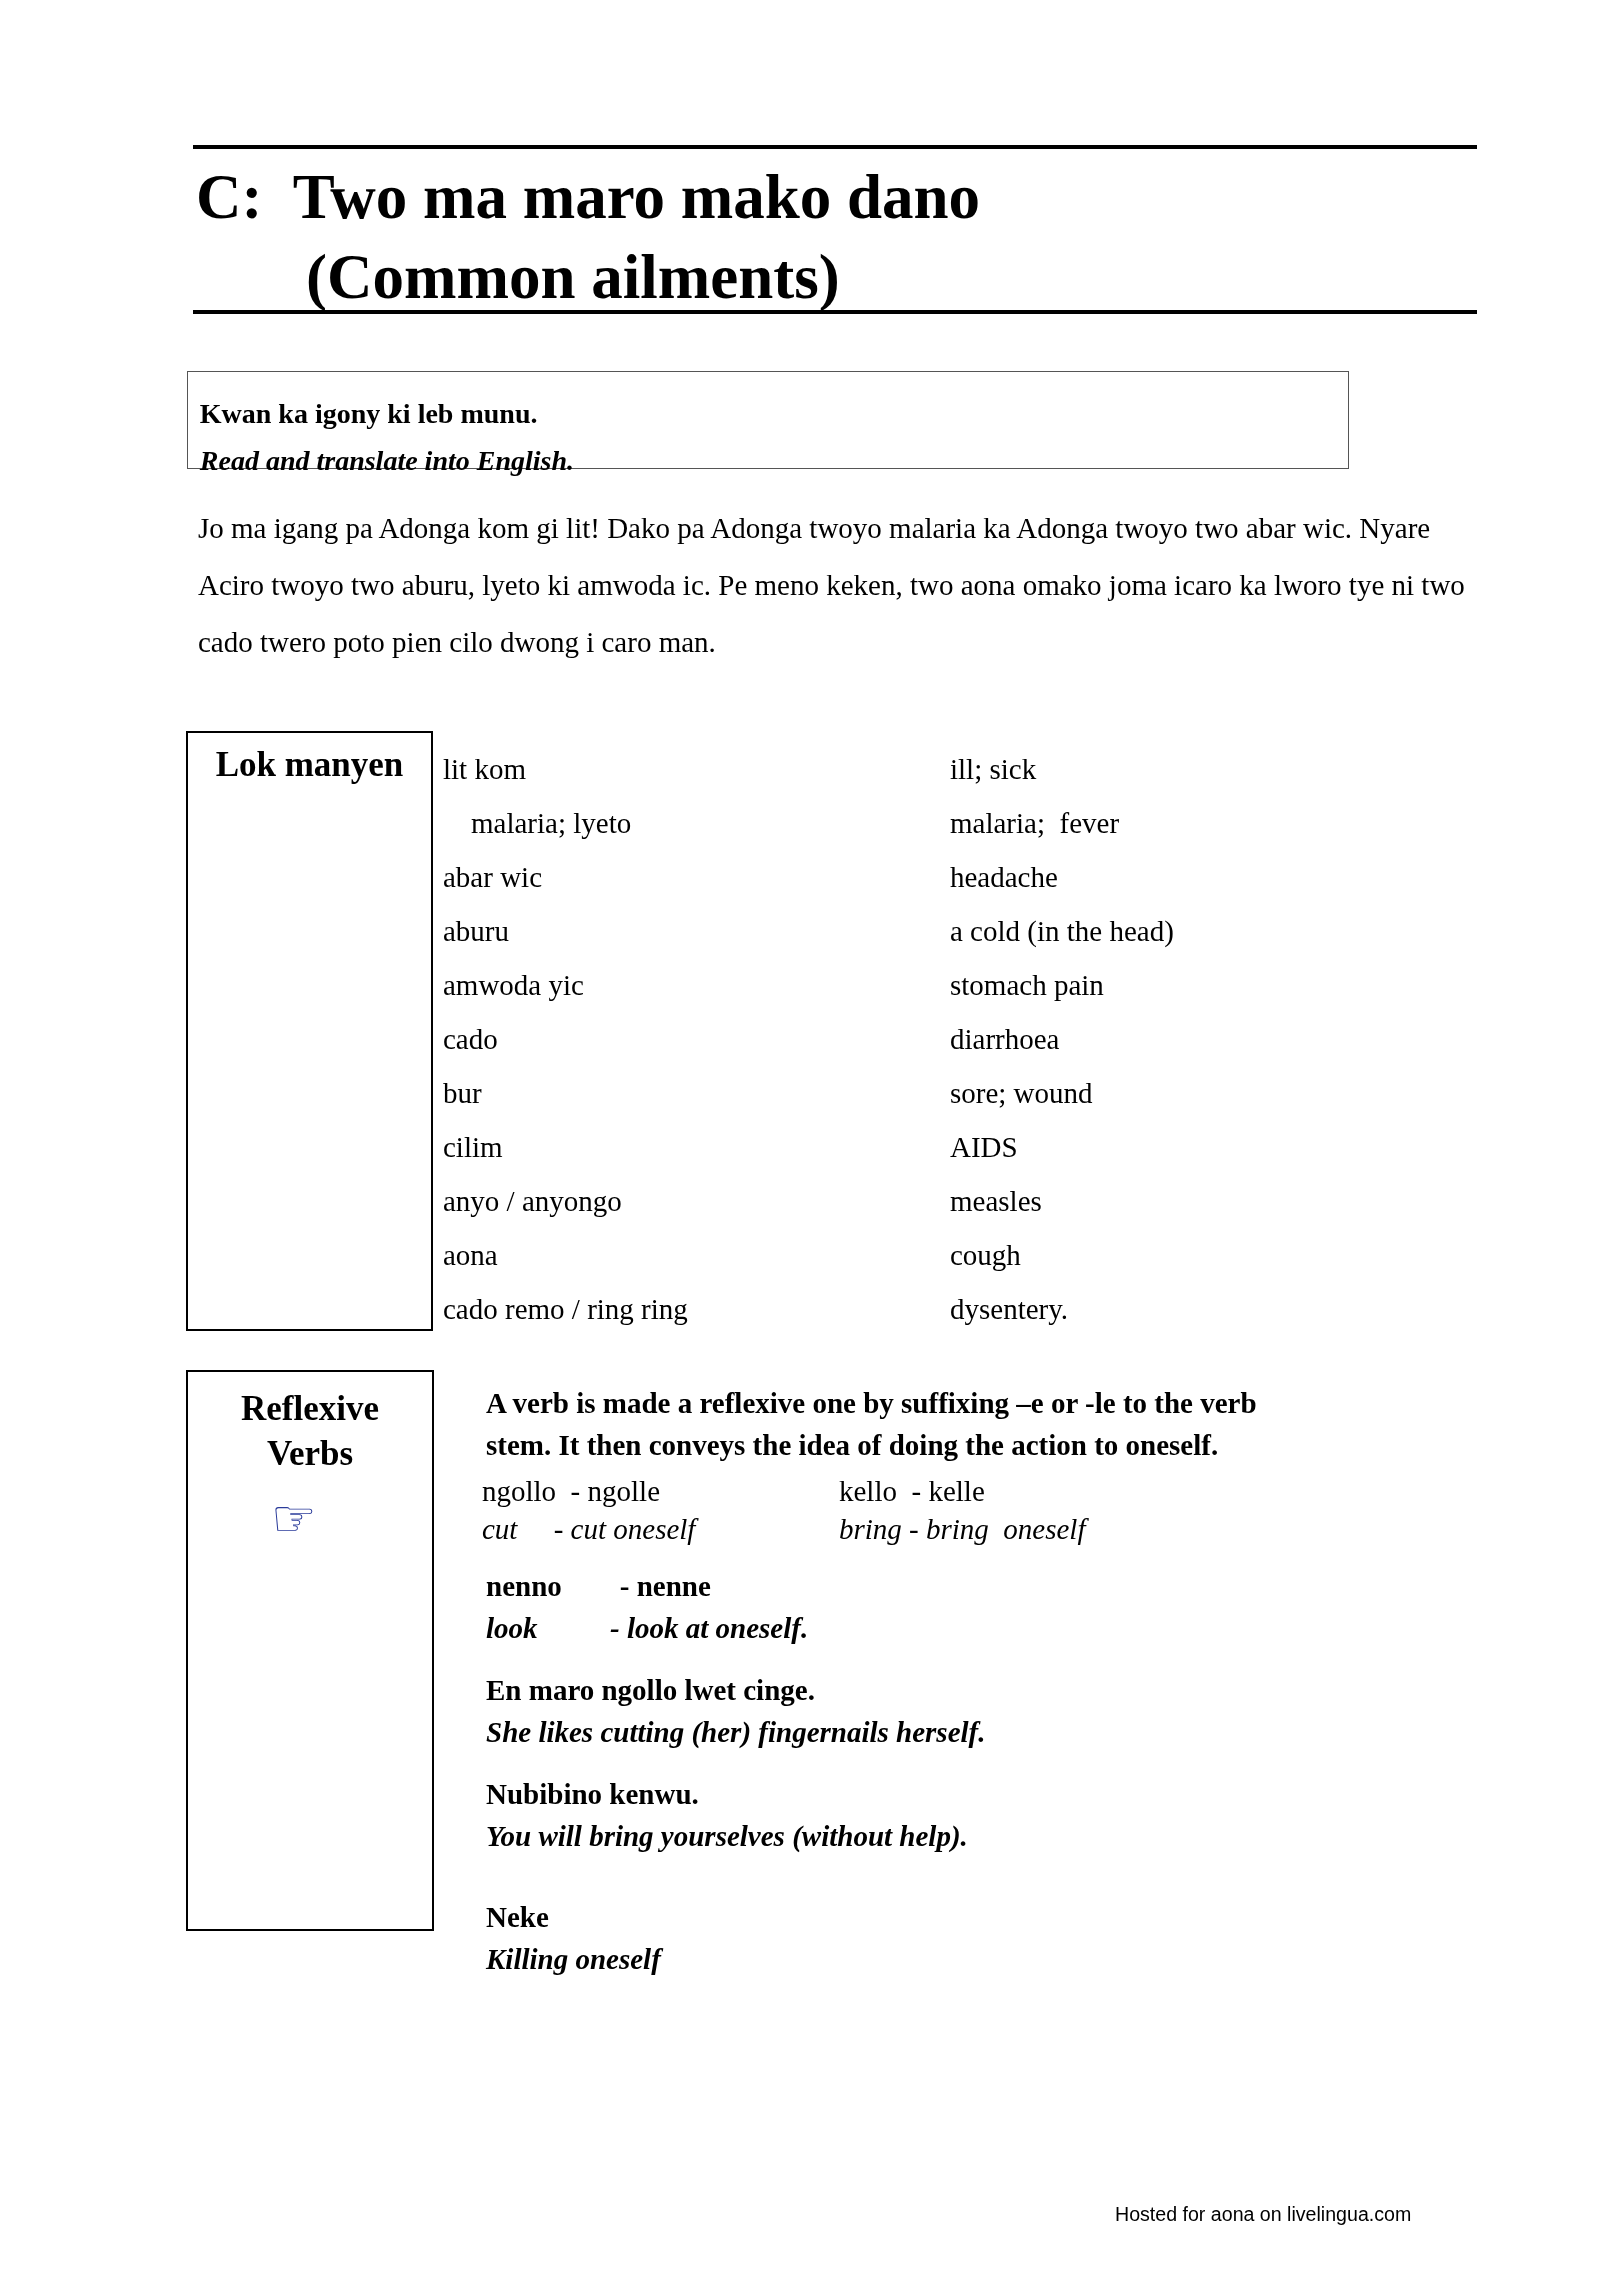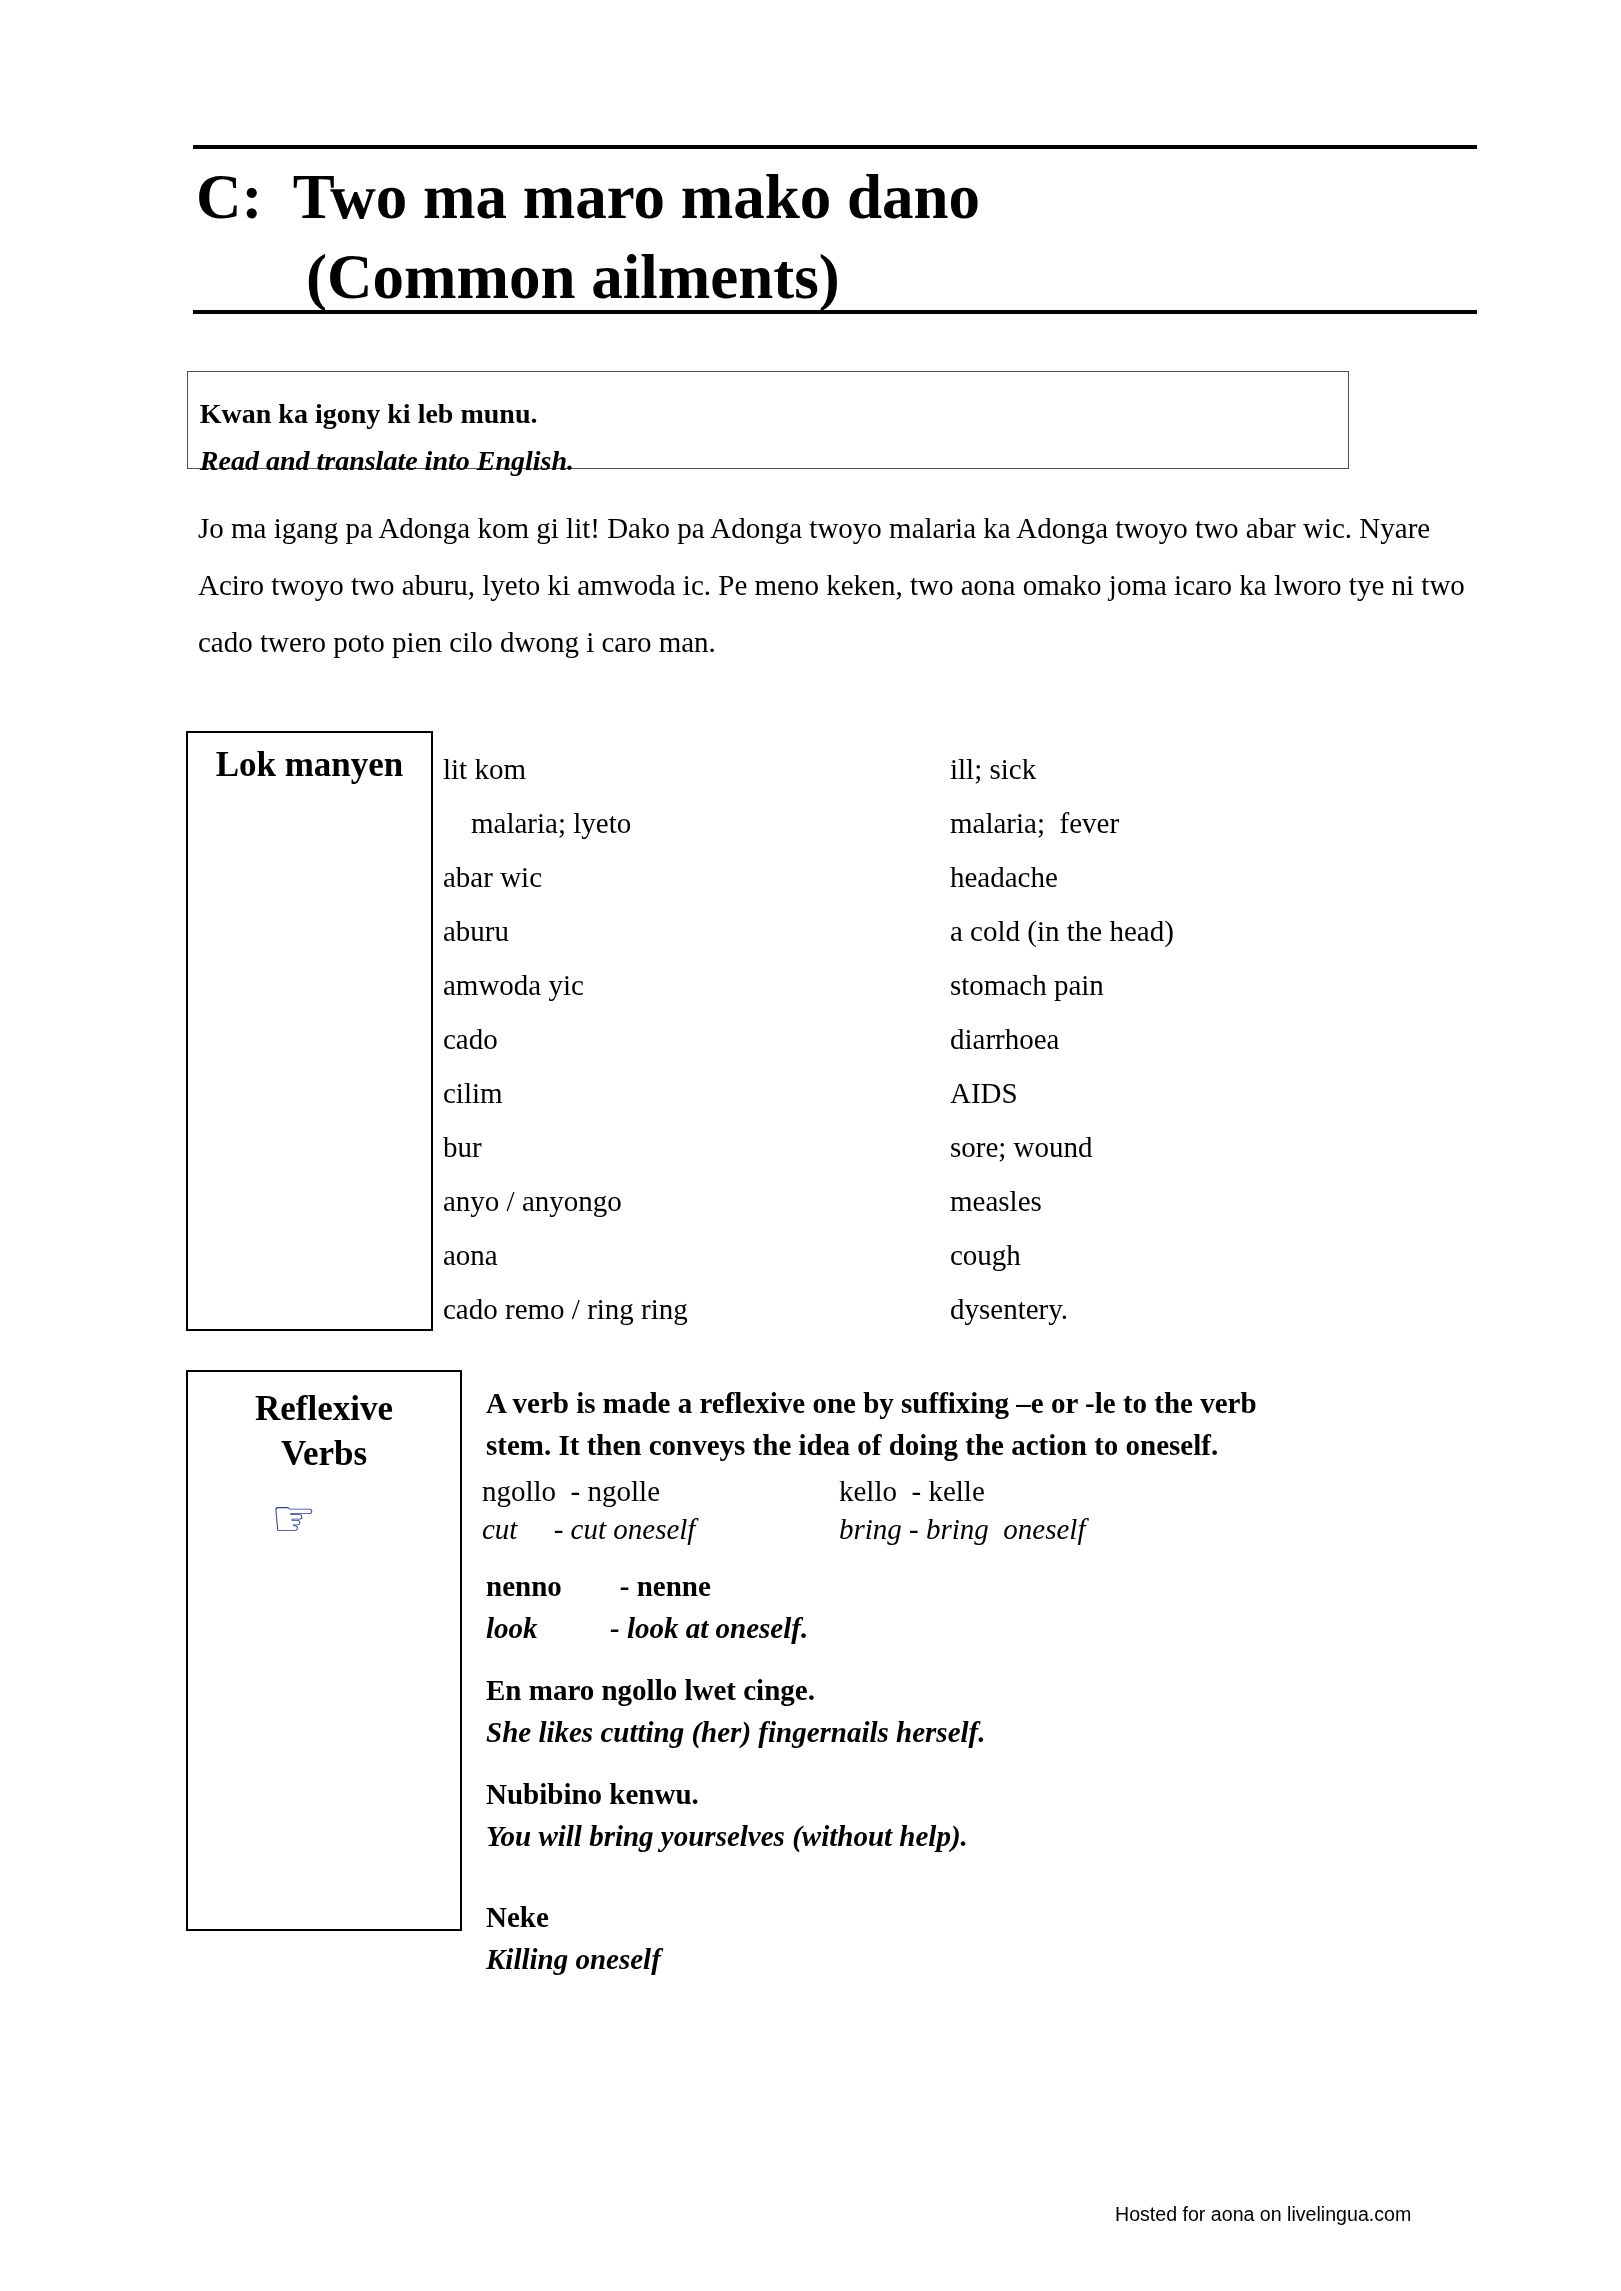--- a/index.html
+++ b/index.html
@@ -12,21 +12,21 @@
   .instr-text .it { font-style:italic; }
   .comp { position:absolute; right:0; top:0; width:298px; height:100%; background:#000; }
   .comp-top { position:absolute; left:9.8px; top:0; width:280px; height:62px; border:1px solid #222; border-top:none; box-sizing:border-box; color:#fff; font-weight:bold; font-size:35px; text-align:center; line-height:51px; }
   .para { position:absolute; left:198px; top:500px; width:1284px; font-size:29px; line-height:57px; }
   .lok-box { position:absolute; left:186px; top:731px; width:247px; height:600px; border:2px solid #000; border-bottom-width:2.9px; box-sizing:border-box;padding-left:48px; }
   .lok-label { position:absolute; left:0; width:100%; top:11.8px; text-align:center; font-weight:bold; font-size:35px; }
   .vocab { position:absolute; left:443px; top:742px; font-size:29px; }
   .vrow { height:54px; line-height:54px; position:relative; width:980px; }
   .vrow .ac { position:absolute; left:0; }
   .vrow .en { position:absolute; left:507px; }
-  .refl-box { position:absolute; left:186px; top:1370px; width:276px; height:561px; border:2px solid #000; border-bottom-width:2.9px; box-sizing:border-box; }
+  .refl-box { position:absolute; left:186px; top:1370px; width:248px; height:561px; border:2px solid #000; border-bottom-width:2.9px; box-sizing:border-box; }
   .refl-label { position:absolute; left:0; width:100%; top:13.7px; text-align:center; font-weight:bold; font-size:35px; line-height:45px; }
   .hand { position:absolute; left:83px; top:122px; font-size:51px; color:#2a3b9a; line-height:51px; }
   .refl-body { position:absolute; left:482px; top:1380px; font-size:29px; line-height:38px; width:980px; }
   .refl-body .it { font-style:italic; }
   .refl-body p { margin:4px;font-weight:bold; }
   .gap { height:15.7px; }
   .pair { position:relative; height:38px; }
   .pair .c2 { position:absolute; left:357px; }
   .footer { position:absolute; left:1115px; top:2203px; font-family:"Liberation Sans", sans-serif; font-size:19.6px; }
 </style>
@@ -71,26 +71,26 @@
     </div>
   <div class="vrow">
       <span class="ac">amwoda yic</span>
       <span class="en">stomach pain</span>
     </div>
   <div class="vrow">
       <span class="ac">cado</span>
       <span class="en">diarrhoea</span>
     </div>
   <div class="vrow">
+      <span class="ac">bur</span>
+      <span class="en">sore; wound</span>
+    </div>
+  <div class="vrow">
       <span class="ac">cilim</span>
       <span class="en">AIDS</span>
-    </div>
-  <div class="vrow">
-      <span class="ac">bur</span>
-      <span class="en">sore; wound</span>
     </div>
   <div class="vrow">
       <span class="ac">anyo / anyongo</span>
       <span class="en">measles</span>
     </div>
   <div class="vrow">
       <span class="ac">aona</span>
       <span class="en">cough</span>
     </div>
   <div class="vrow">

